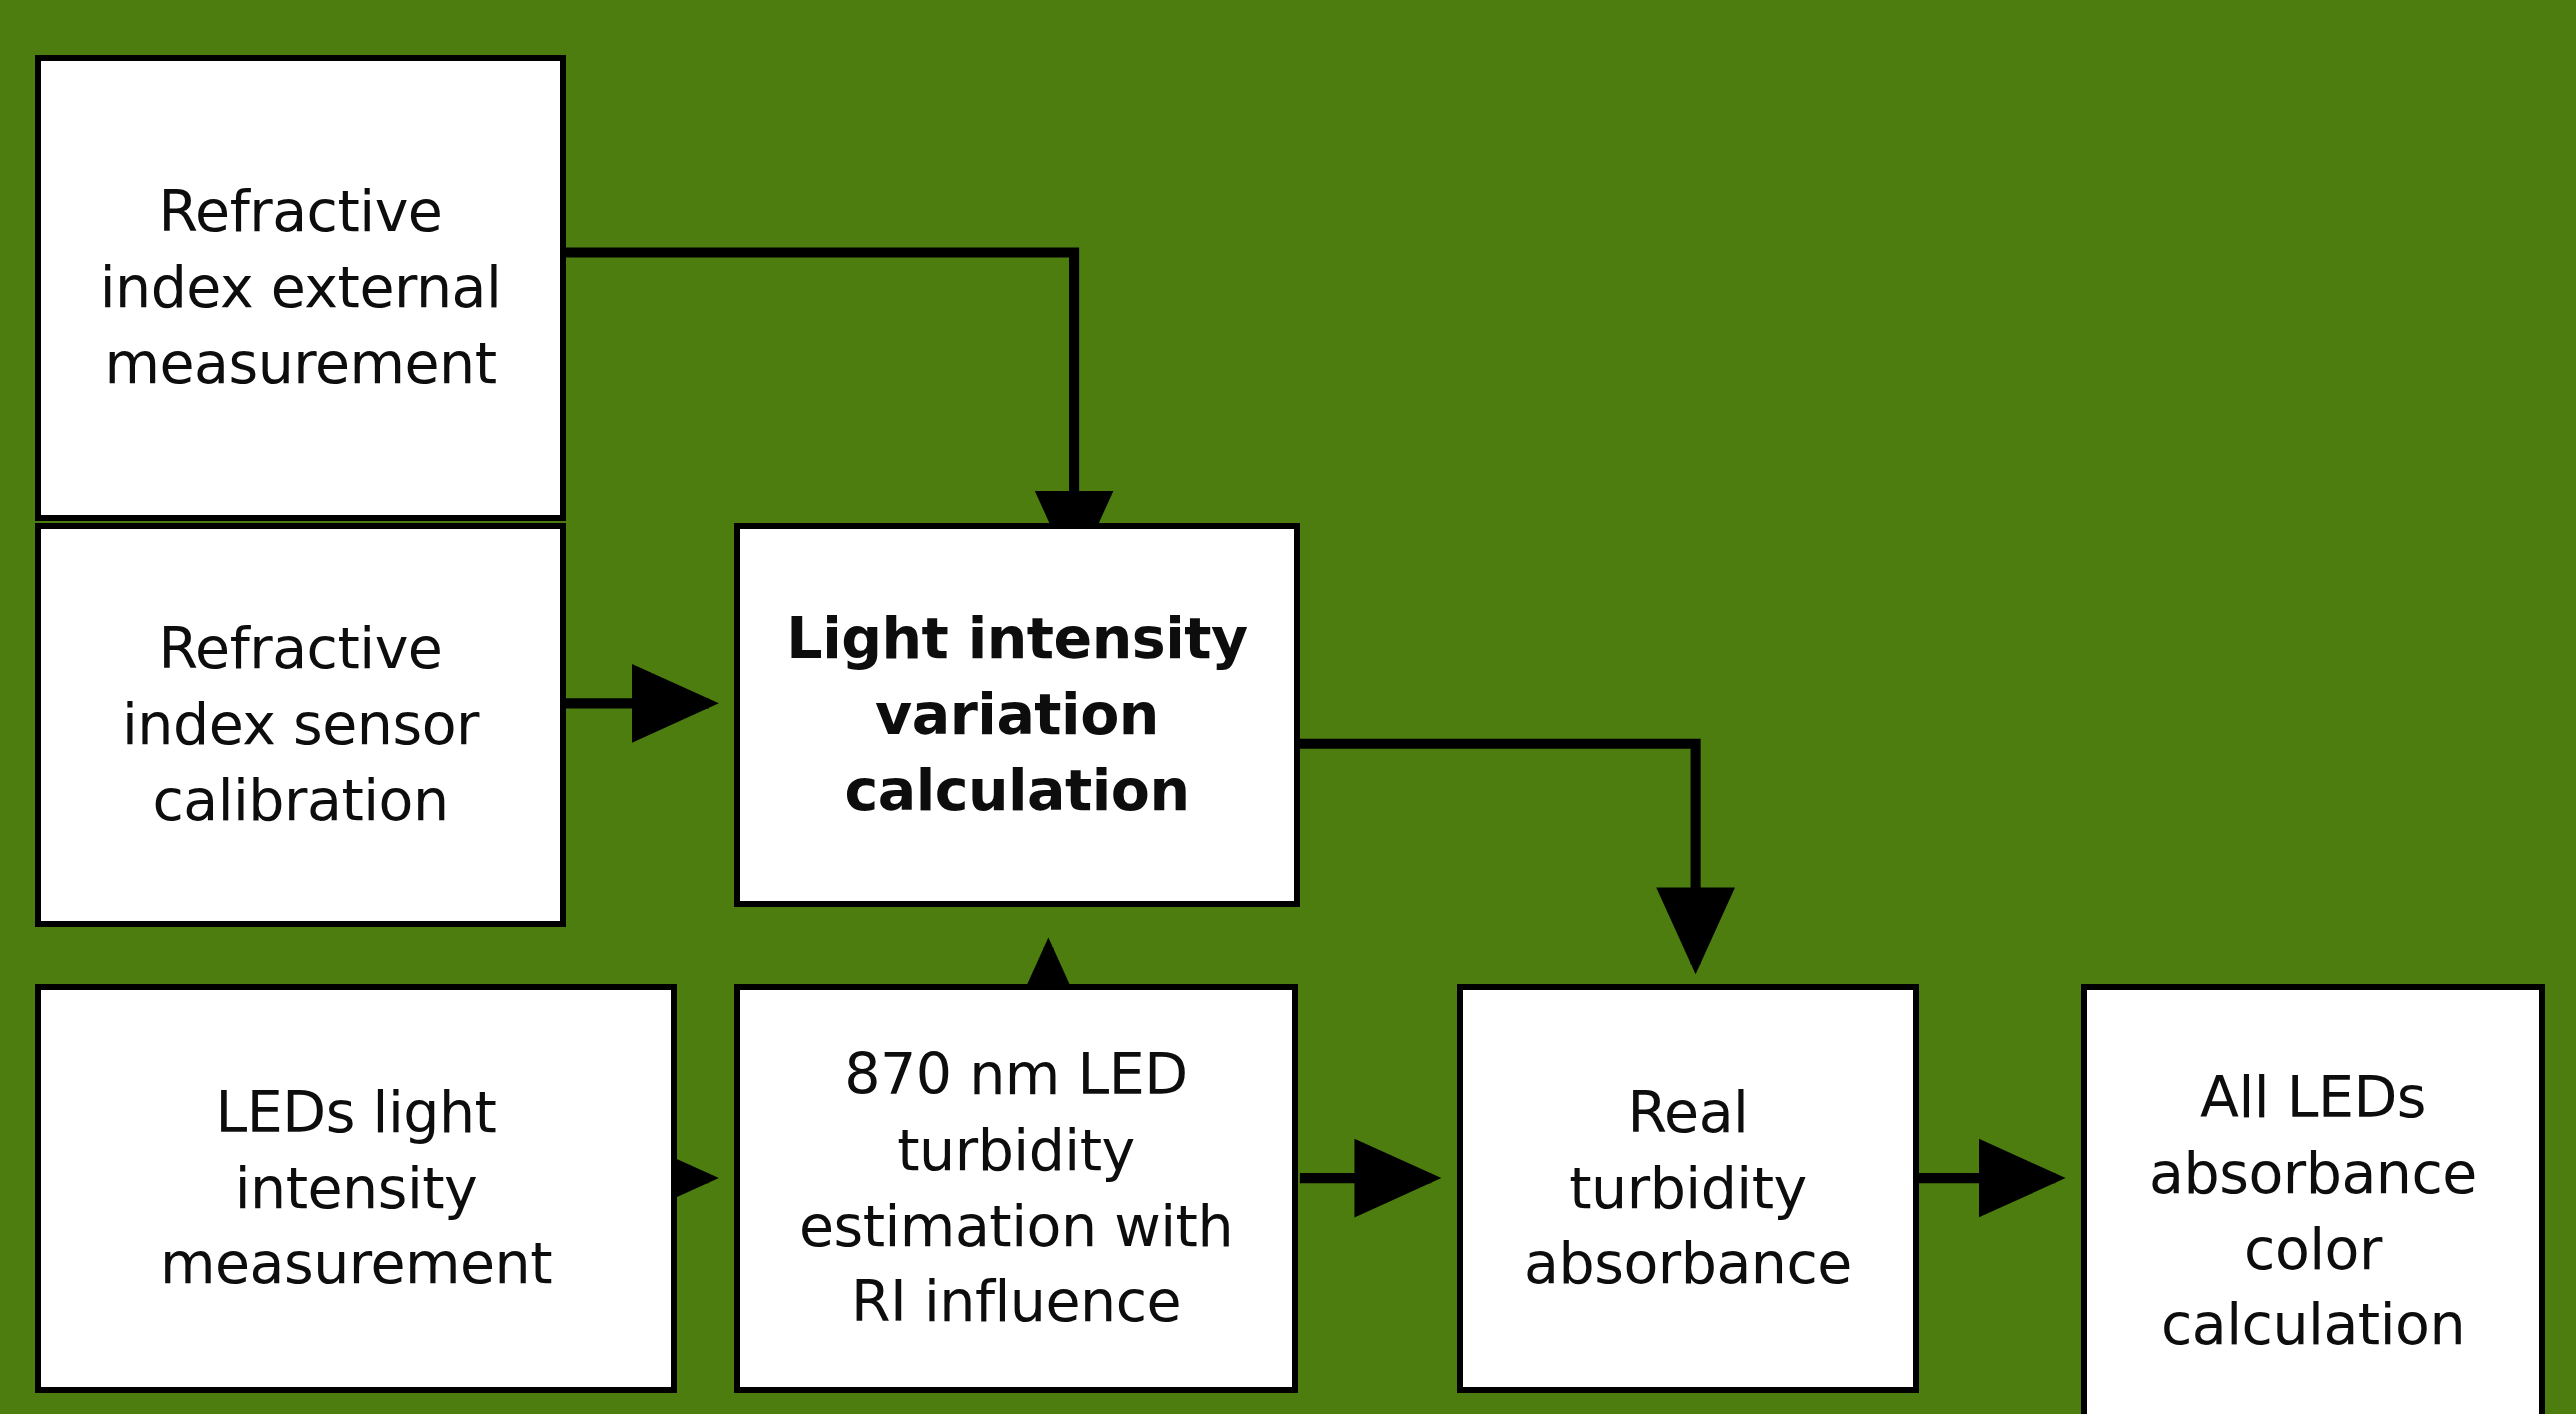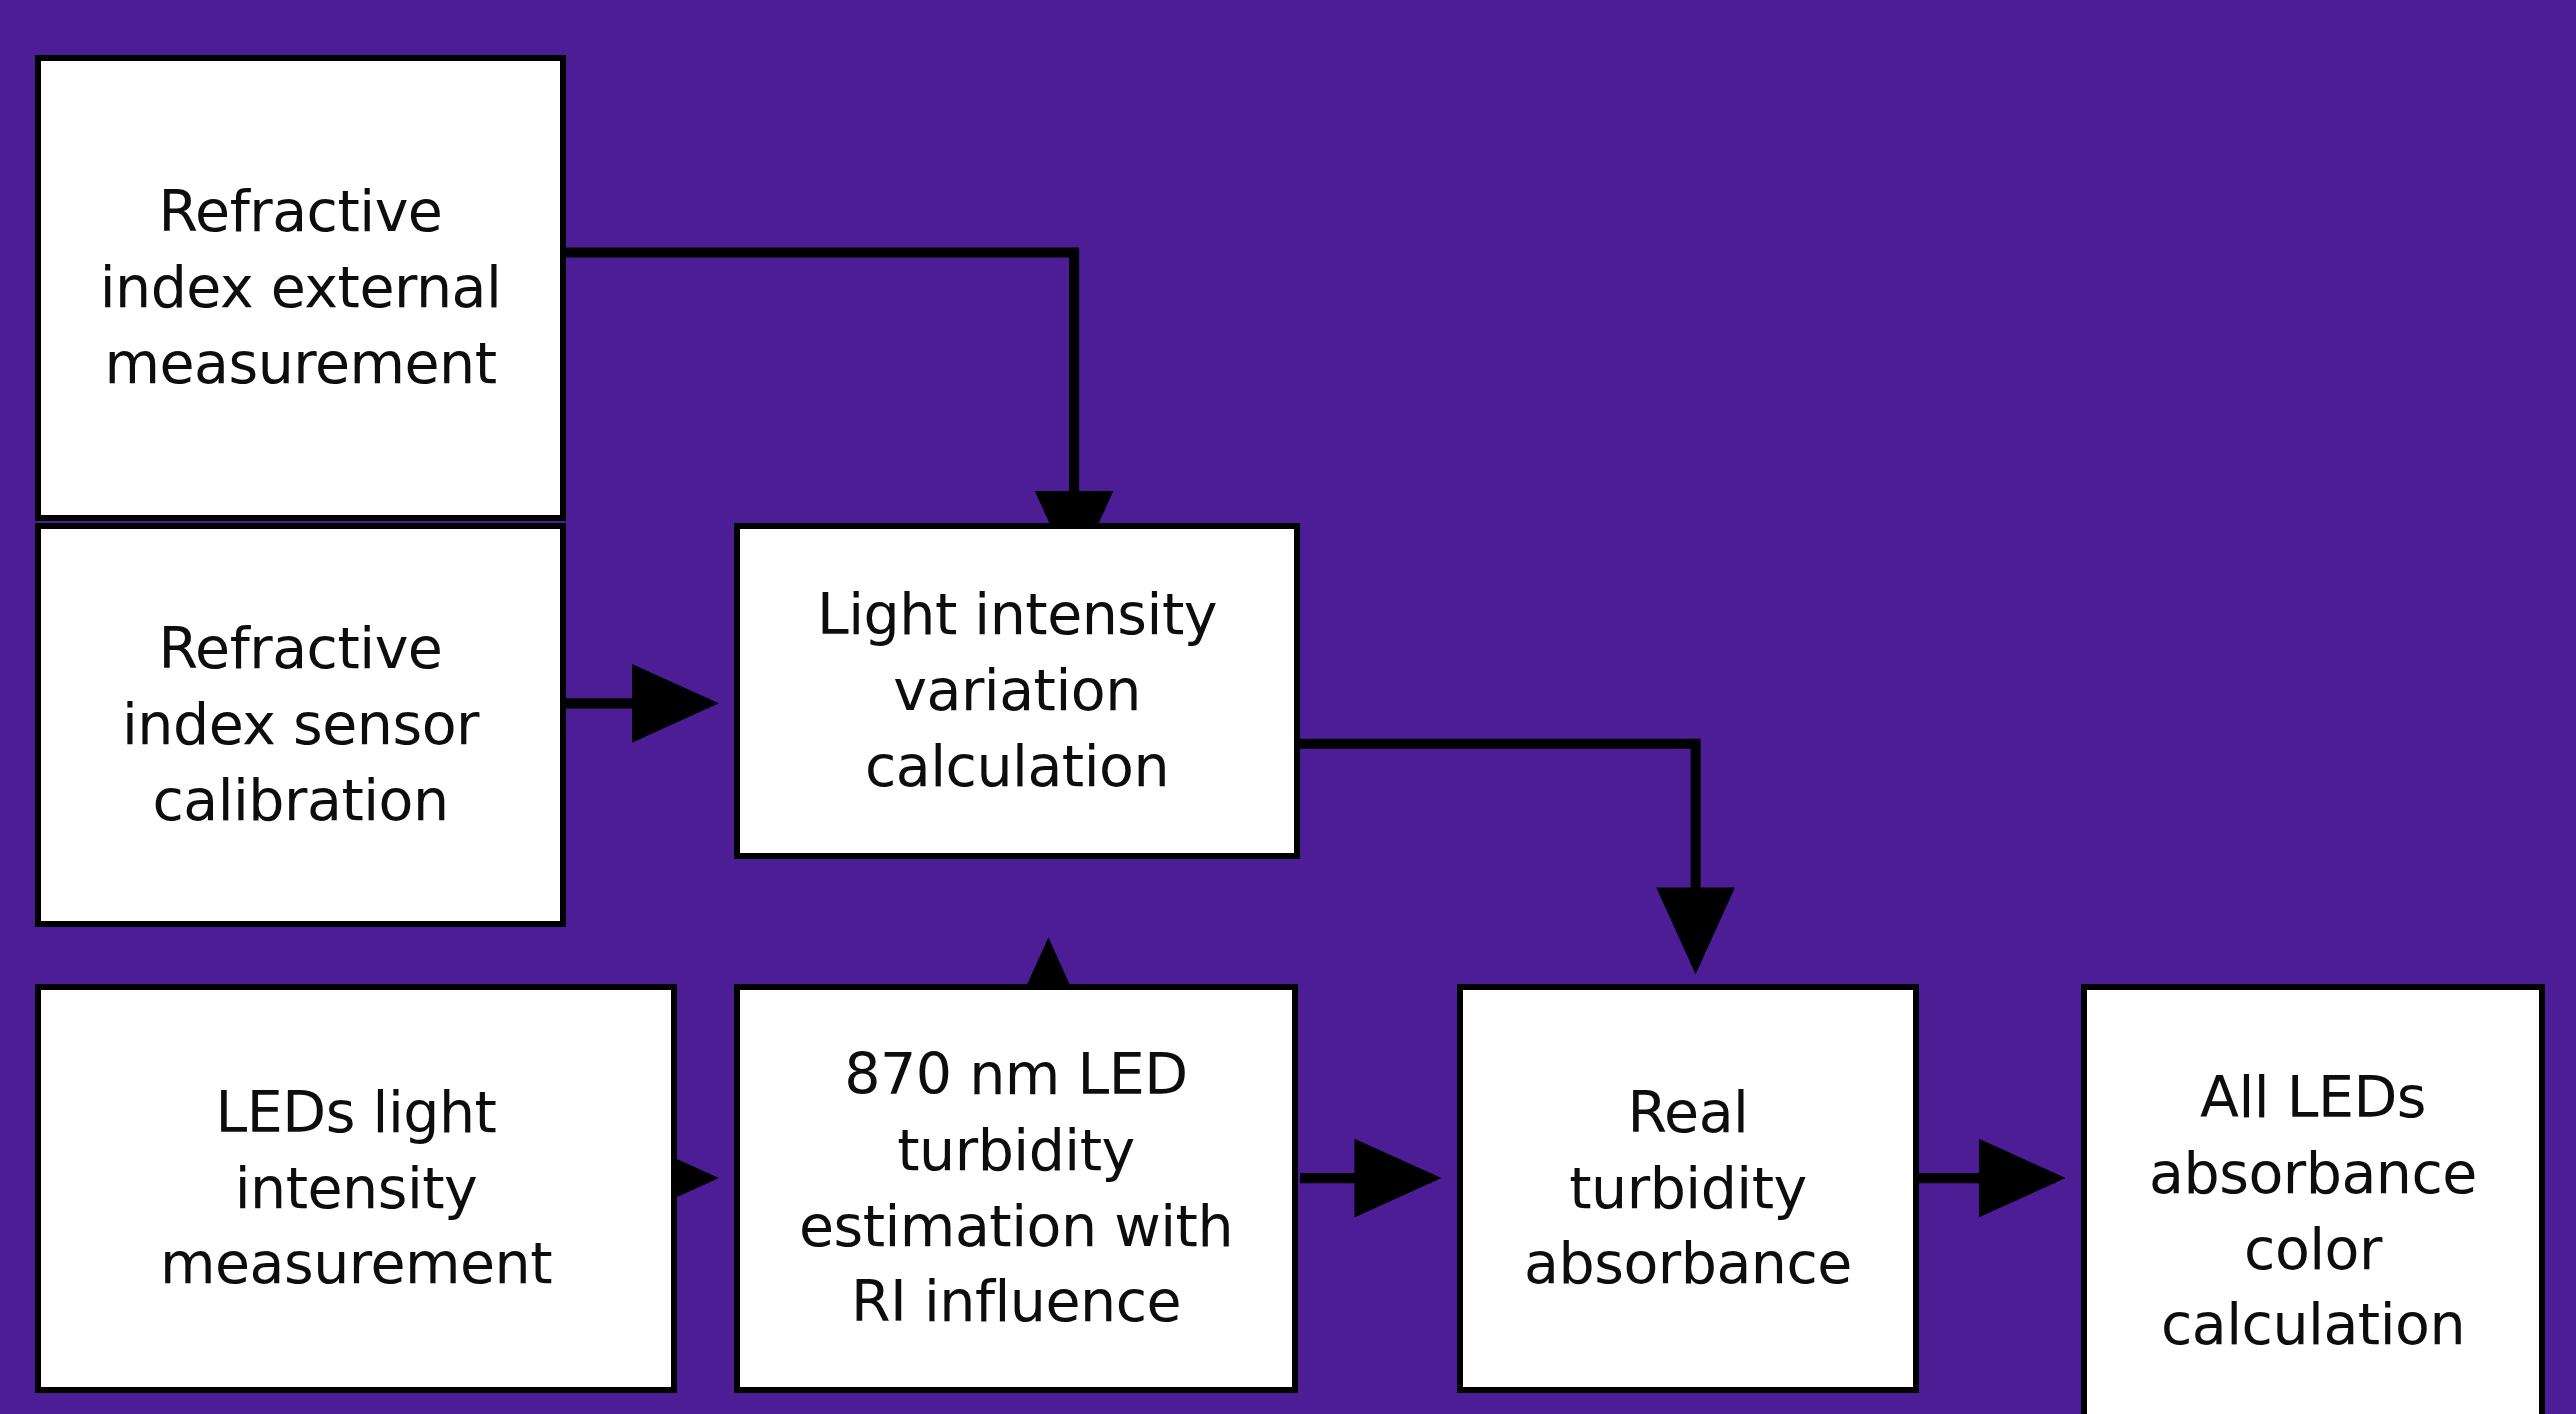--- a/index.html
+++ b/index.html
@@ -4,21 +4,21 @@
 <style>
   html, body {
     margin: 0;
     padding: 0;
     background: #ffffff;
   }
   #canvas {
     position: relative;
     width: 2576px;
     height: 1415px;
-    background: #4c1d95;
+    background: #4d7c0f;
     overflow: hidden;
     font-family: "DejaVu Sans", sans-serif;
   }
   svg.edges {
     position: absolute;
     left: 0;
     top: 0;
     width: 2576px;
     height: 1415px;
     pointer-events: none;
@@ -92,21 +92,21 @@
 index external
 measurement</span>
   </div>
 
   <div class="node" style="left: 35px; top: 523px; width: 531px; height: 404px;">
     <span class="label">Refractive
 index sensor
 calibration</span>
   </div>
 
-  <div class="node" style="left: 734px; top: 523px; width: 566px; height: 336px;">
+  <div class="node" style="left: 734px; top: 523px; width: 566px; height: 384px; font-weight: bold;">
     <span class="label">Light intensity
 variation
 calculation</span>
   </div>
 
   <div class="node" style="left: 35px; top: 984px; width: 642px; height: 409px;">
     <span class="label">LEDs light
 intensity
 measurement</span>
   </div>

